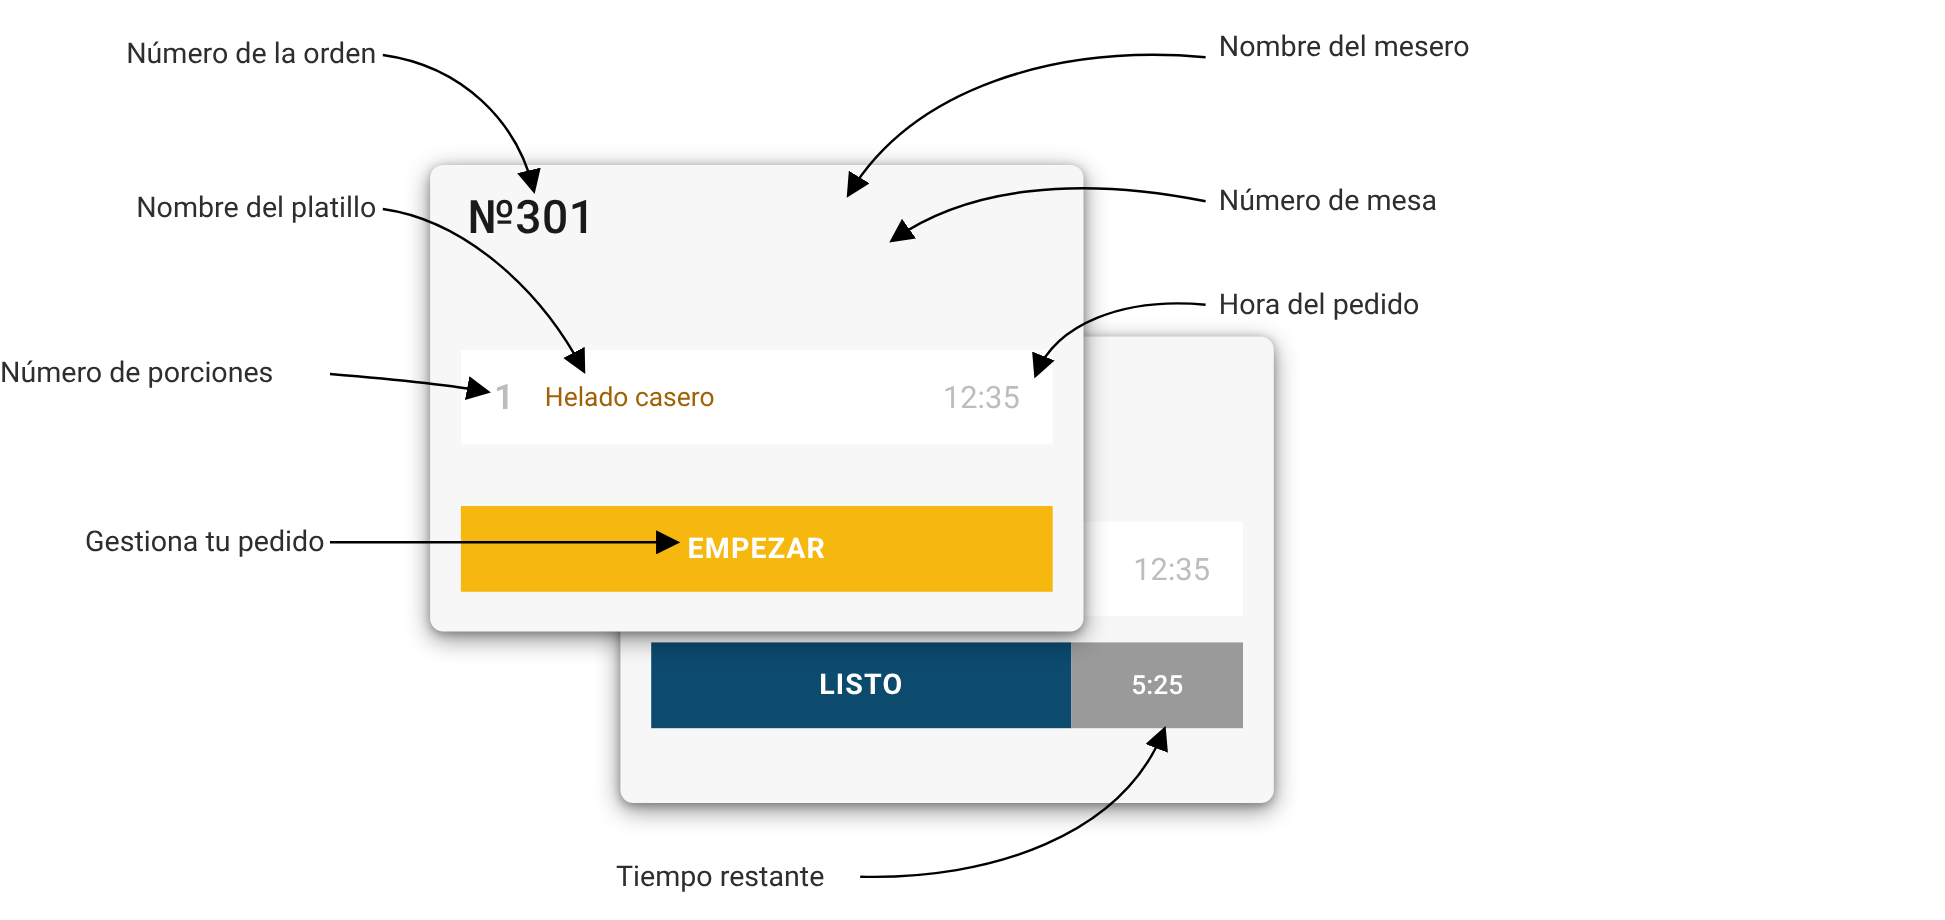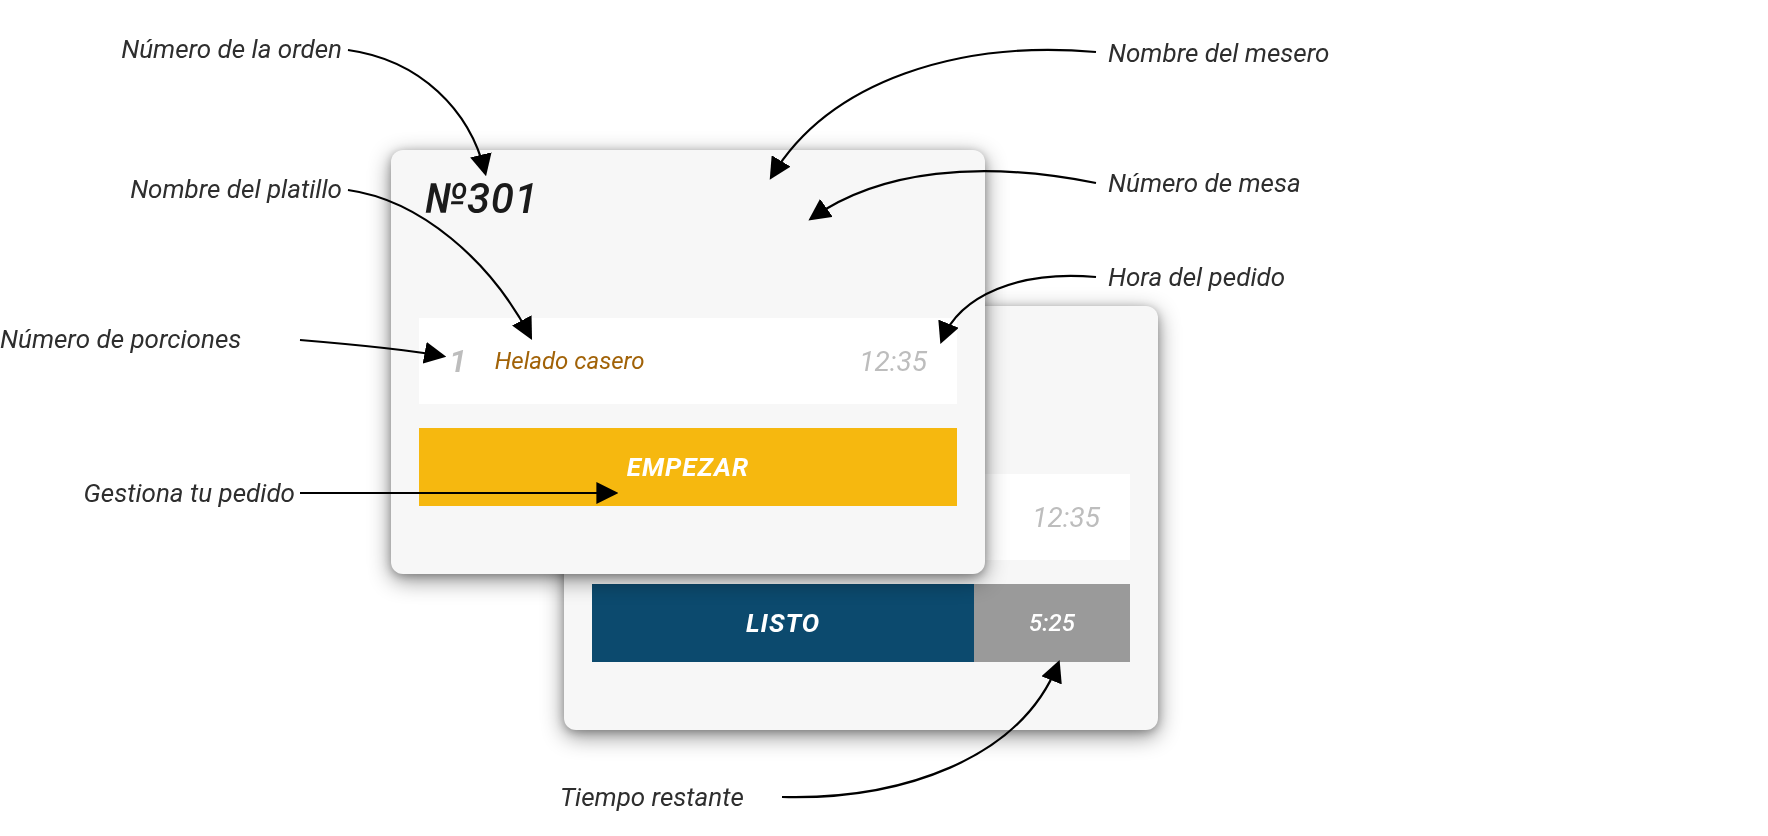--- a/index.html
+++ b/index.html
@@ -2,21 +2,21 @@
 <html><head>
 <meta charset="utf-8">
 <style>
   html,body{ margin:0; padding:0; }
   body{
     width:1768px; height:836px;
     font-family: -apple-system, BlinkMacSystemFont, "Segoe UI", Roboto, "Helvetica Neue", Arial, sans-serif;
     color:#2b2b2b;
     background:transparent;
   }
-  .canvas{ position:relative; width:1768px; height:632px;font-style:italic; }
+  .canvas{ position:relative; width:1768px; height:632px; }
 
   .label{
     position:absolute;
     font-size:26px;
     color:#2e2e2e;
     white-space:nowrap;
     line-height:1.2;
   }
 
   
@@ -84,21 +84,21 @@
     display:flex;
     align-items:center;
     justify-content:center;
     color:#ffffff;
     font-size:26px;
     font-weight:700;
     letter-spacing:1px;
     cursor:pointer;
     user-select:none;
   }
-  .btn-start{ background:#f6b80f; }
+  .btn-start{ background:#f6b80f;margin-top:32px; }
   .btn-ready{ background:#0c4a6e; }
   .timer-box{
     position:absolute;
     background:#9a9a9a;
     color:#ffffff;
     font-size:24px;
     font-weight:500;
     display:flex;
     align-items:center;
     justify-content:center;
@@ -125,21 +125,21 @@
 </head>
 <body>
 
 <div class="canvas">
 
   <div class="label" style="left:62px; top:34px; text-align:right; width:280px;">Número de la orden</div>
   <div class="label" style="left:62px; top:174px; text-align:right; width:280px;">Nombre del platillo</div>
   <div class="label" style="left:0px;  top:324px; width:294px;">Número de porciones</div>
   <div class="label" style="left:17px; top:478px; text-align:right; width:278px;">Gestiona tu pedido</div>
 
-  <div class="label" style="left:1108px; top:38px;">Nombre del mesero</div>
+  <div class="label" style="left:1108px; top:28px;">Nombre del mesero</div>
   <div class="label" style="left:1108px; top:168px;">Número de mesa</div>
   <div class="label" style="left:1108px; top:262px;">Hora del pedido</div>
 
   <div class="label" style="left:560px; top:782px;">Tiempo restante</div>
 
   <div class="card cardB">
     <div class="item-row-stub">
       <span class="time">12:35</span>
     </div>
     <div class="btn btn-ready">LISTO</div>

